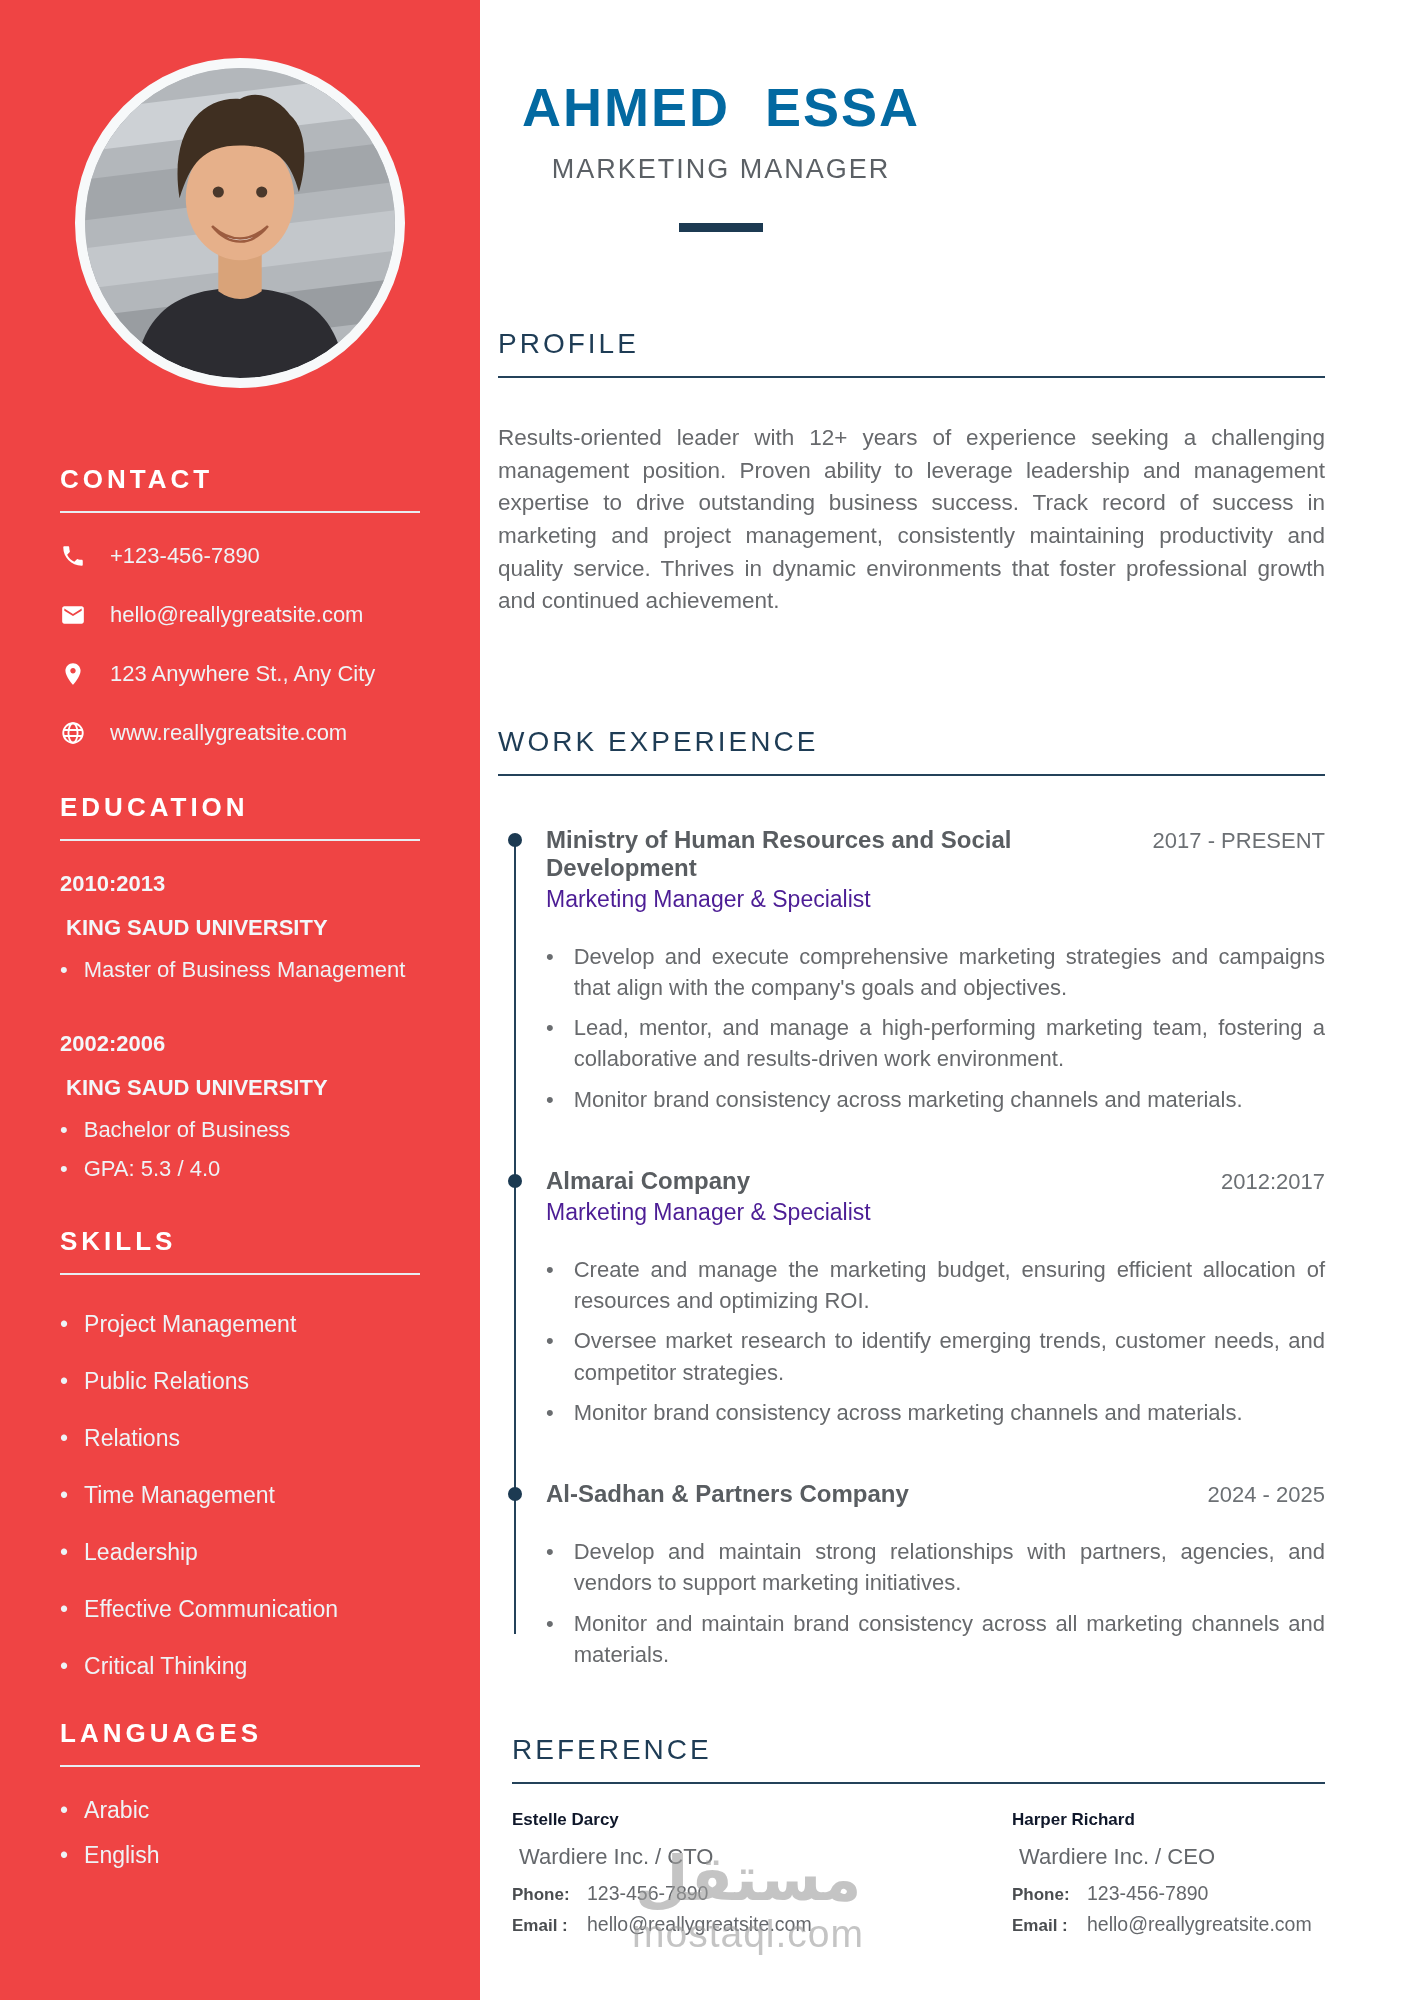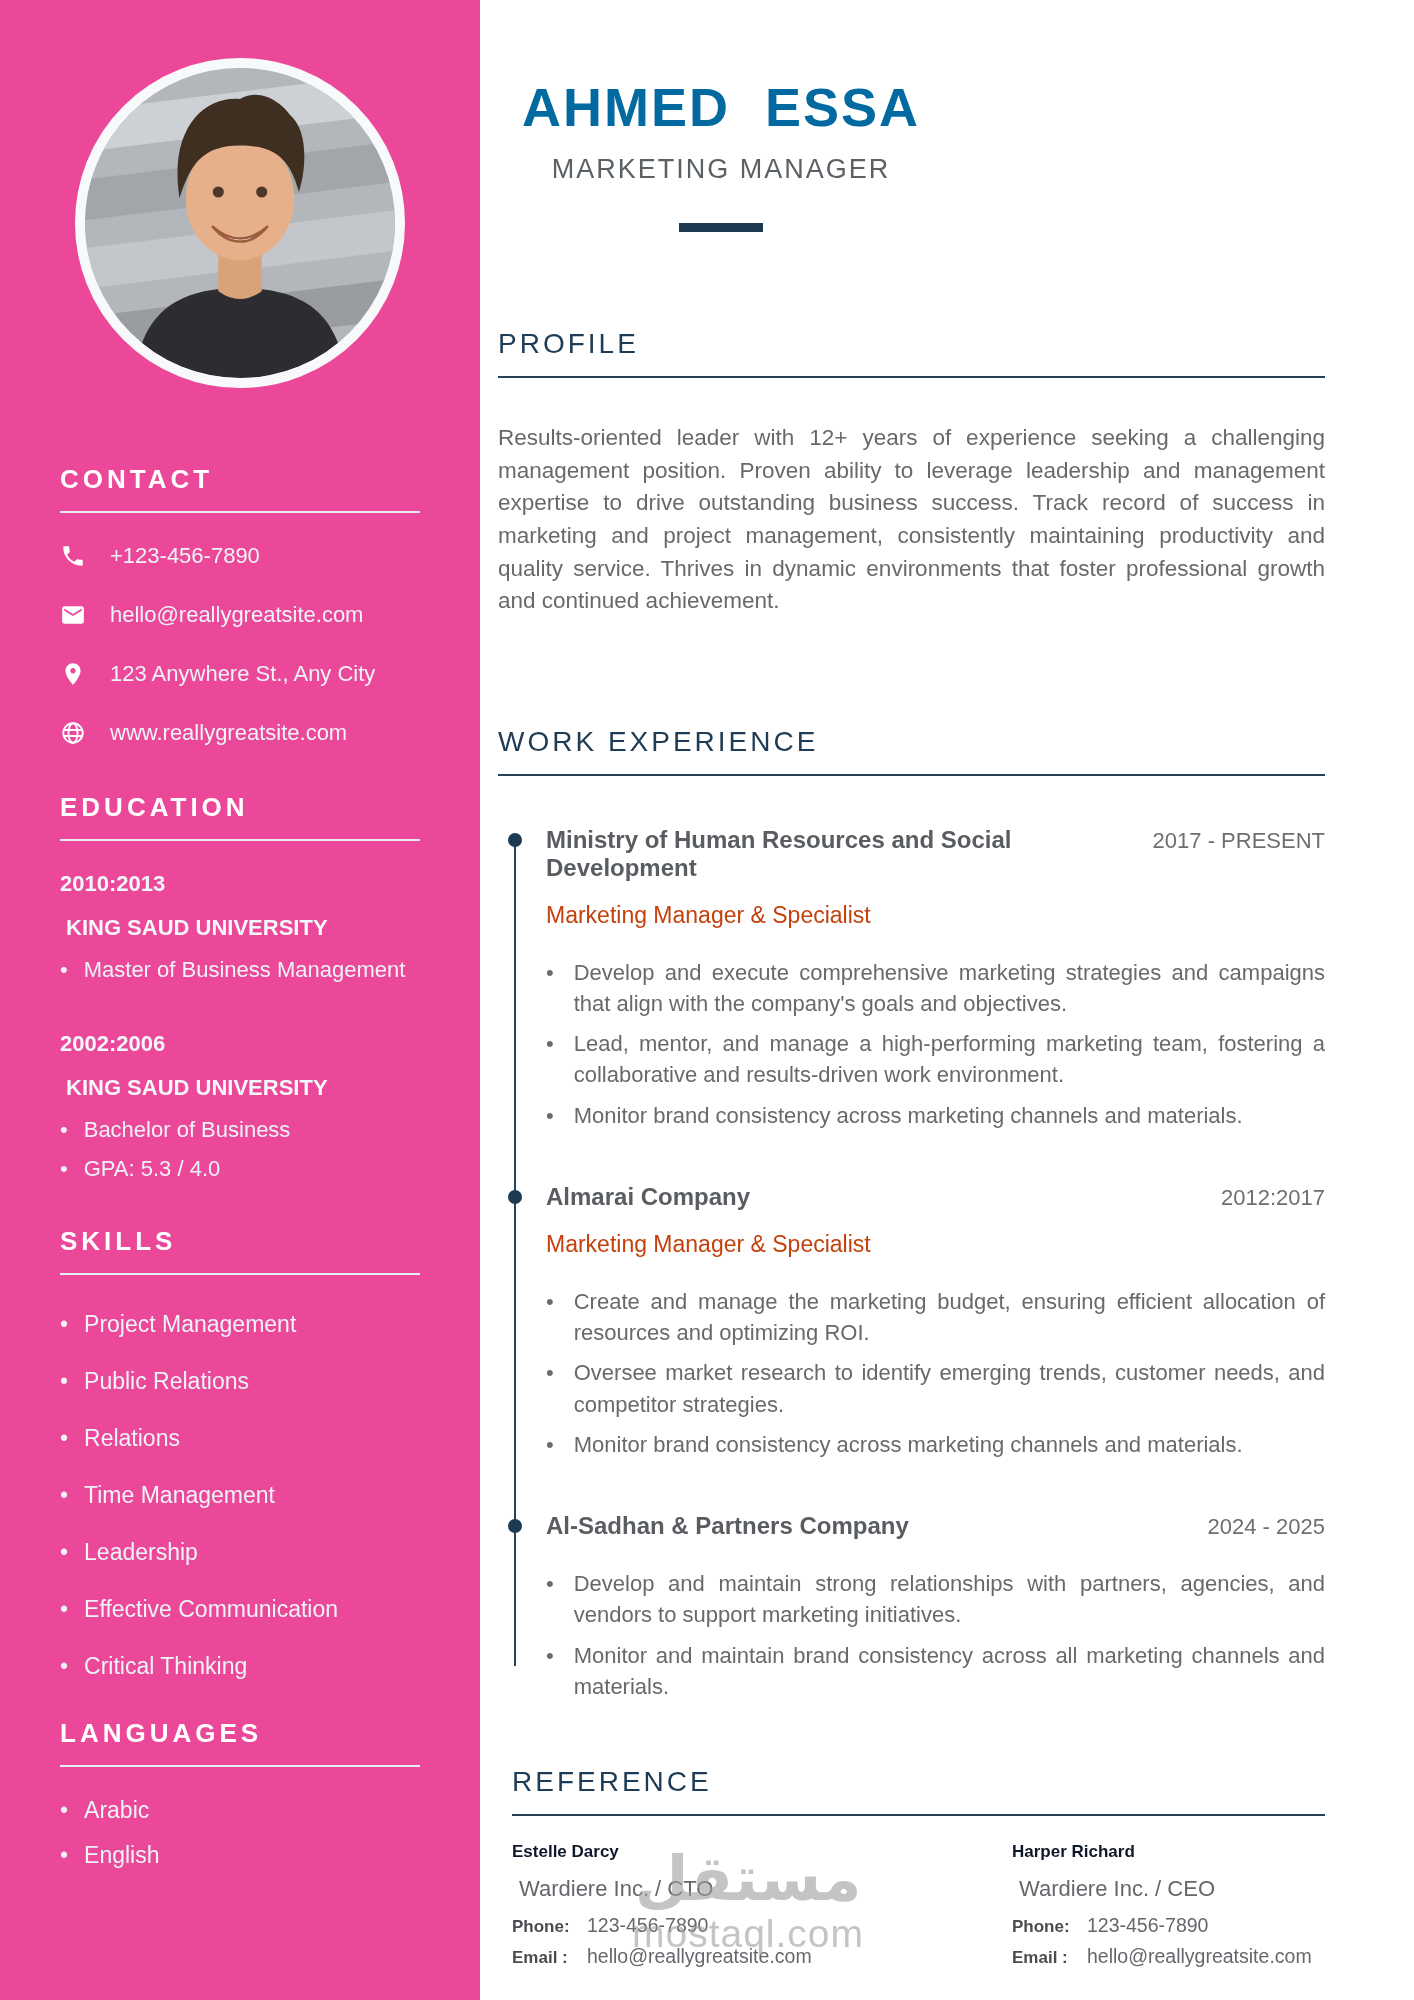--- a/index.html
+++ b/index.html
@@ -11,21 +11,21 @@
     height: 2000px;
     background: #ffffff;
     overflow: hidden;
   }
 
   
   .sidebar {
     position: absolute;
     left: 0; top: 0; bottom: 0;
     width: 480px;
-    background: #ec4899;
+    background: #ef4444;
     color: #eef3f6;
     padding: 0 60px;
   }
   .photo-wrap {
     width: 330px; height: 330px;
     margin: 58px auto 0 auto;
     border-radius: 50%;
     border: 10px solid #f7f9fa;
     overflow: hidden;
     background: #b8bcc0;
@@ -130,21 +130,21 @@
   .job-dot {
     position: absolute;
     left: 10px; top: 7px;
     width: 14px; height: 14px;
     border-radius: 50%;
     background: #1c3a52;
   }
   .job-head { display: flex; justify-content: space-between; align-items: baseline; }
   .job-company { font-size: 24px; font-weight: bold; color: #595d61; }
   .job-dates { font-size: 22px; color: #6c7074; white-space: nowrap; padding-left: 20px; }
-  .job-role { font-size: 23px; color: #c2410c; margin-top: 20px; }
+  .job-role { font-size: 23px; color: #4c1d95; margin-top: 4px; }
   .job-bullets { margin-top: 28px; }
   .jbullet { display: flex; gap: 20px; font-size: 22px; color: #67696c; line-height: 1.42; margin-bottom: 9px; }
   .jbullet .dot { flex: 0 0 auto; color: #6a6d70; }
   .jbullet .jtext { text-align: justify; flex: 1; }
 
   .reference-section { margin-top: 64px; margin-left: 14px; }
   .ref-row { display: flex; margin-top: 26px; }
   .ref-col { }
   .ref-col.first { width: 500px; }
   .ref-name { font-size: 17px; font-weight: bold; color: #0f172a; }

